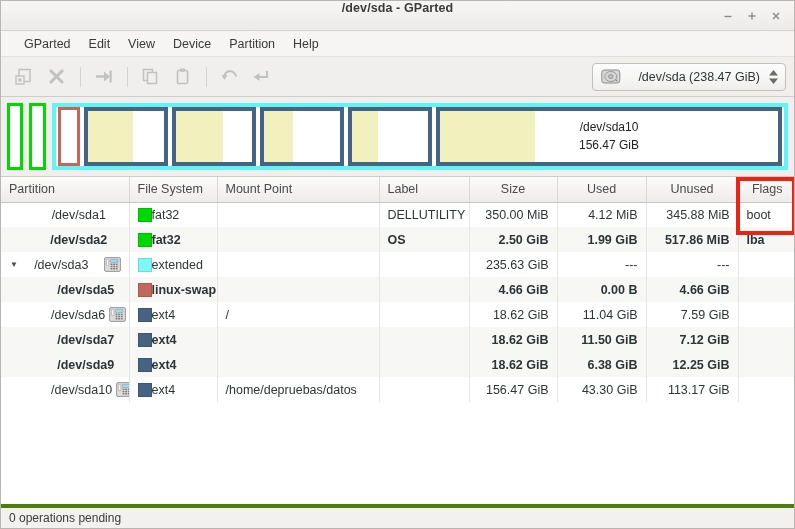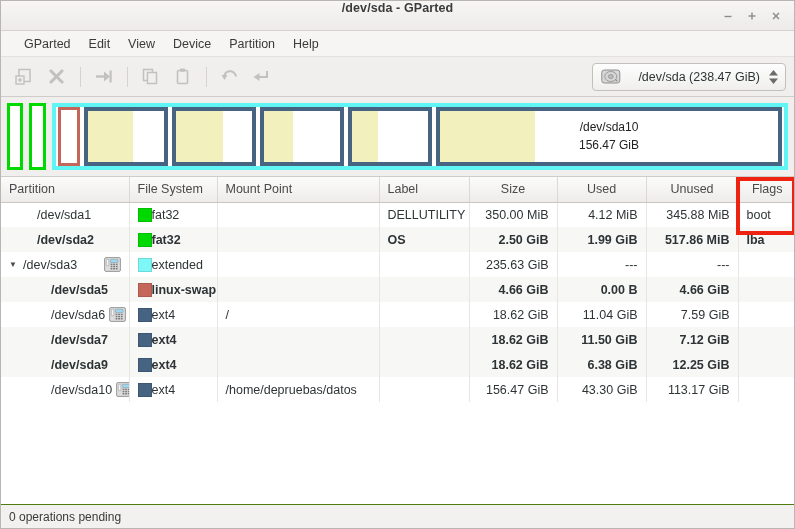--- a/index.html
+++ b/index.html
@@ -228,20 +228,21 @@
     box-sizing: border-box;
     white-space: nowrap;
     overflow: hidden;
     color: #2e3436;
   }
   table.parts td:last-child { border-right: none; }
   table.parts tr.alt td { background: #f7f7f6; font-weight: bold; }
   td.num { text-align: right; }
   td.part-cell {
     padding-left: 8px;
+    text-align: center;
   }
   .part-inner {
     display: flex;
     align-items: center;
     height: 100%;
     gap: 4px;
   }
   .tri {
     width: 10px;
     flex: 0 0 10px;
@@ -274,21 +275,21 @@
     box-sizing: border-box;
     pointer-events: none;
     z-index: 5;
   }
 
   
   .statusbar {
     height: 24px;
     min-height: 24px;
     background: #f2f1ef;
-    border-top: 1px solid #4d7c0f;
+    border-top: 4px solid #4d7c0f;
     display: flex;
     align-items: center;
     padding: 0 8px;
     font-size: 12px;
     color: #3a3a3a;
     box-sizing: border-box;
   }
 </style>
 </head>
 <body>

